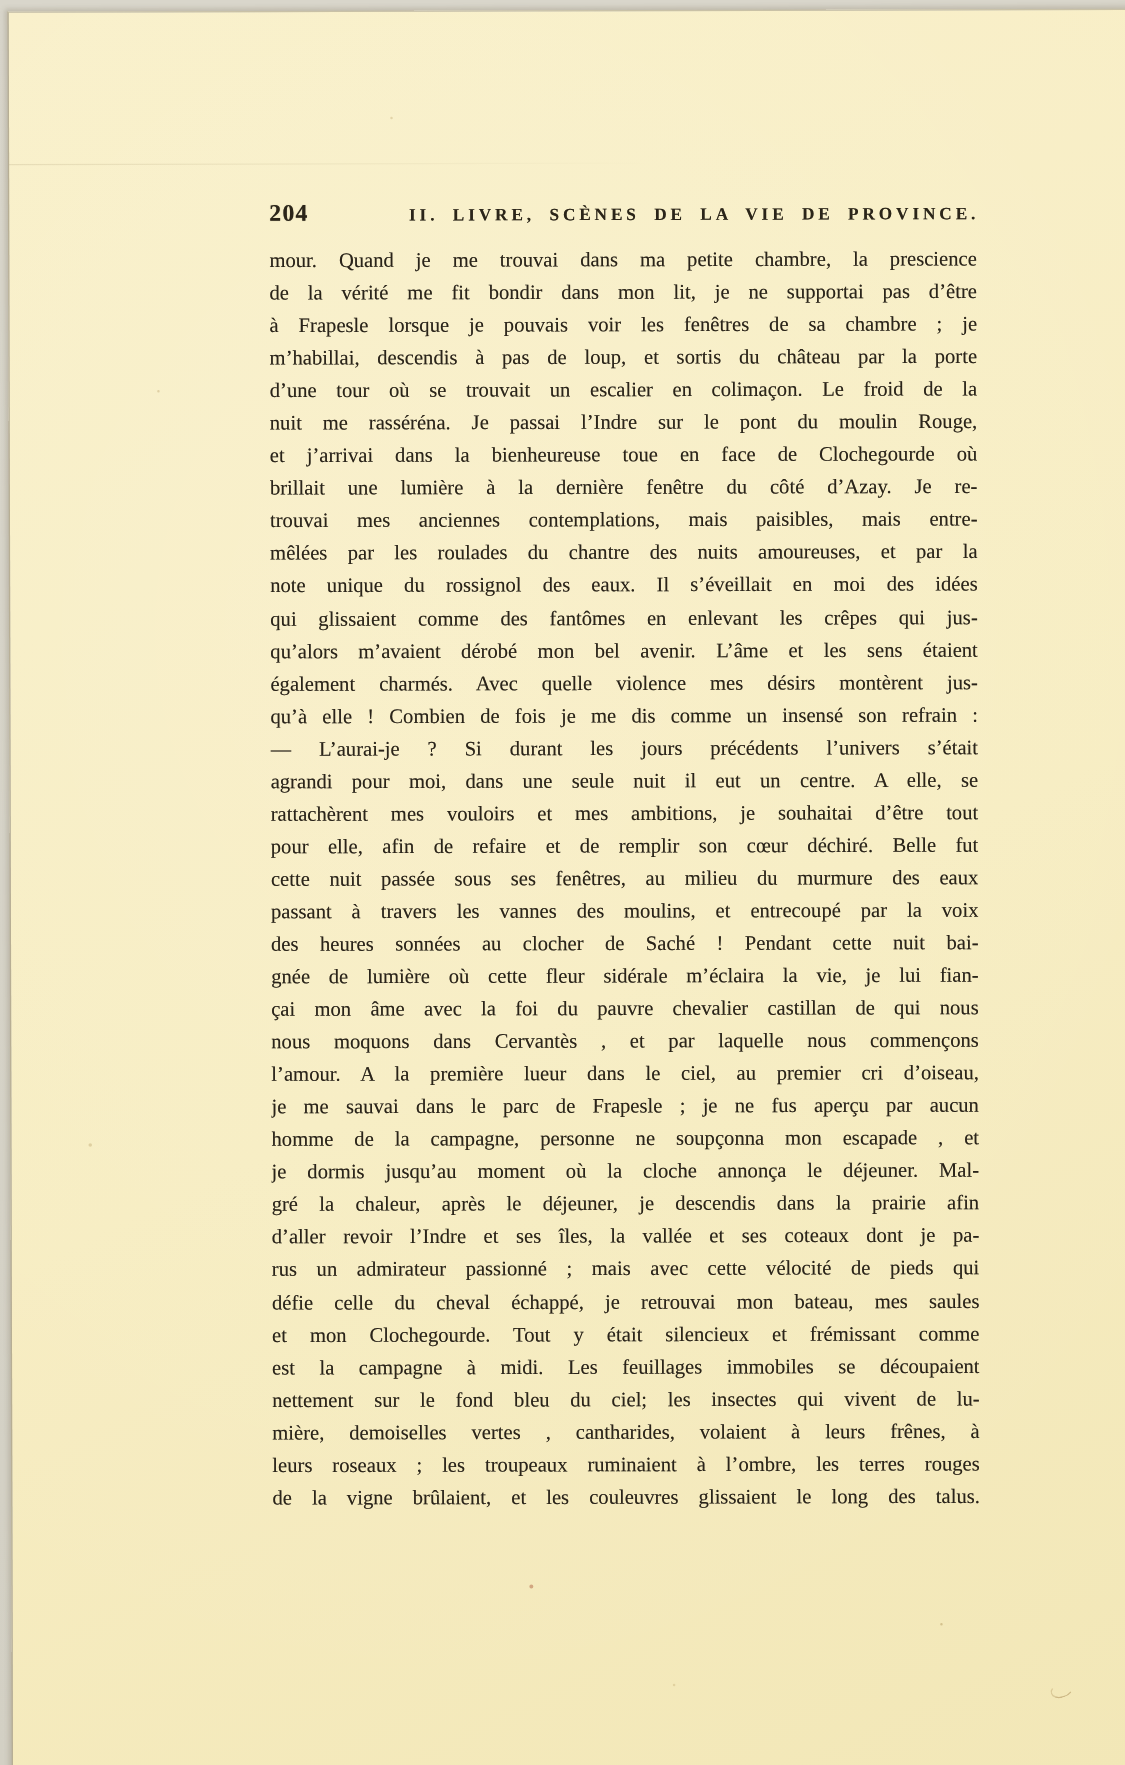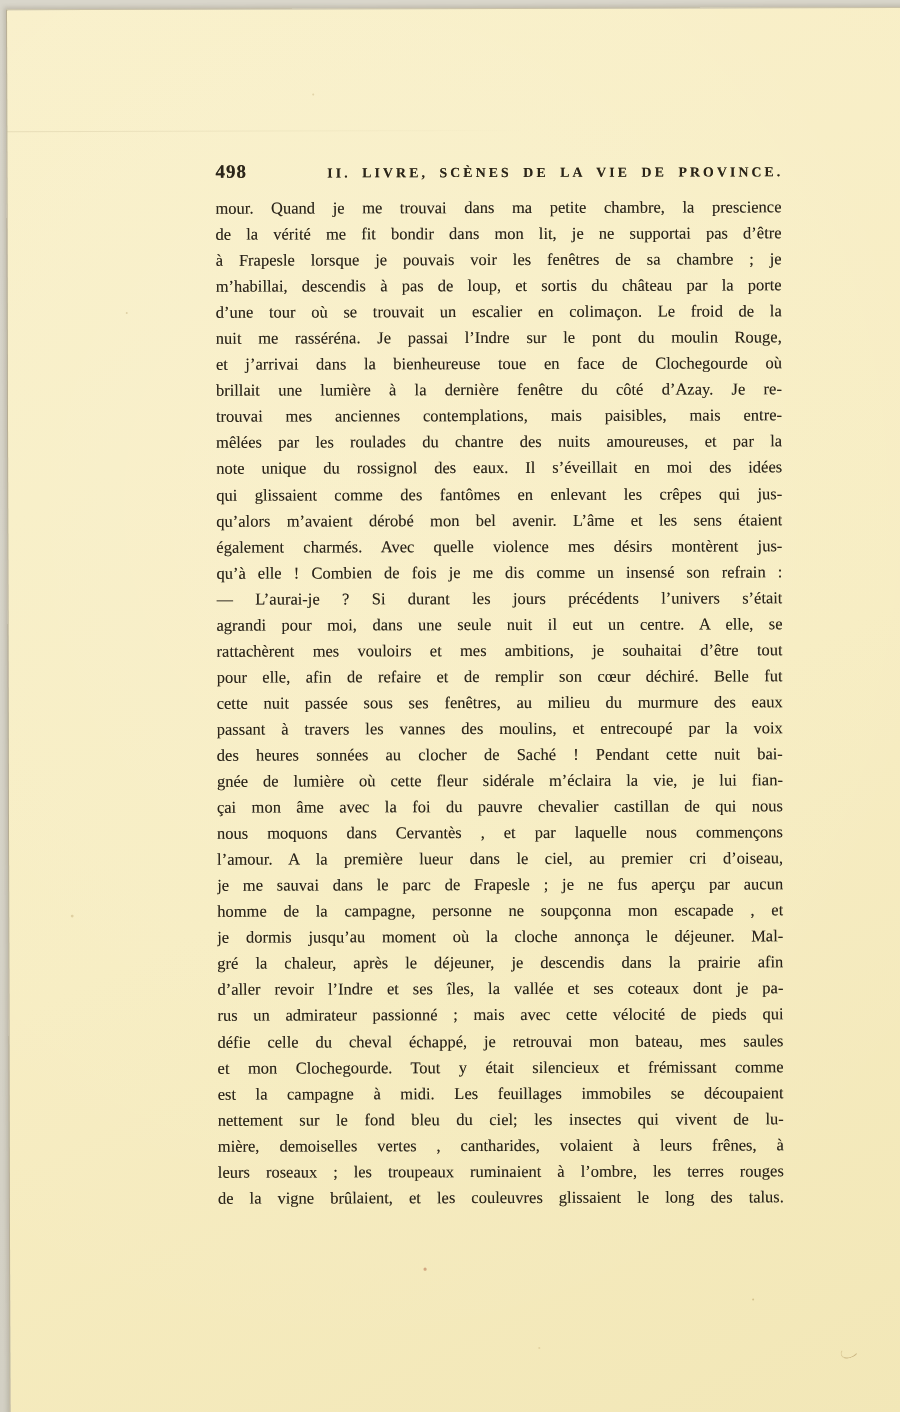--- a/index.html
+++ b/index.html
@@ -99,21 +99,21 @@
     transform: rotate(-18deg);
   }
 </style>
 </head>
 <body>
 
 <div class="scan">
   <div class="paper">
 
     <div class="header">
-      <span class="pagenum">498</span>
+      <span class="pagenum">204</span>
       <span class="runtitle">II. LIVRE, SCÈNES DE LA VIE DE PROVINCE.</span>
     </div>
 
     <div class="textblock">
         <div class="line">mour. Quand je me trouvai dans ma petite chambre, la prescience</div>
         <div class="line">de la vérité me fit bondir dans mon lit, je ne supportai pas d’être</div>
         <div class="line">à Frapesle lorsque je pouvais voir les fenêtres de sa chambre ; je</div>
         <div class="line">m’habillai, descendis à pas de loup, et sortis du château par la porte</div>
         <div class="line">d’une tour où se trouvait un escalier en colimaçon. Le froid de la</div>
         <div class="line">nuit me rasséréna. Je passai l’Indre sur le pont du moulin Rouge,</div>

